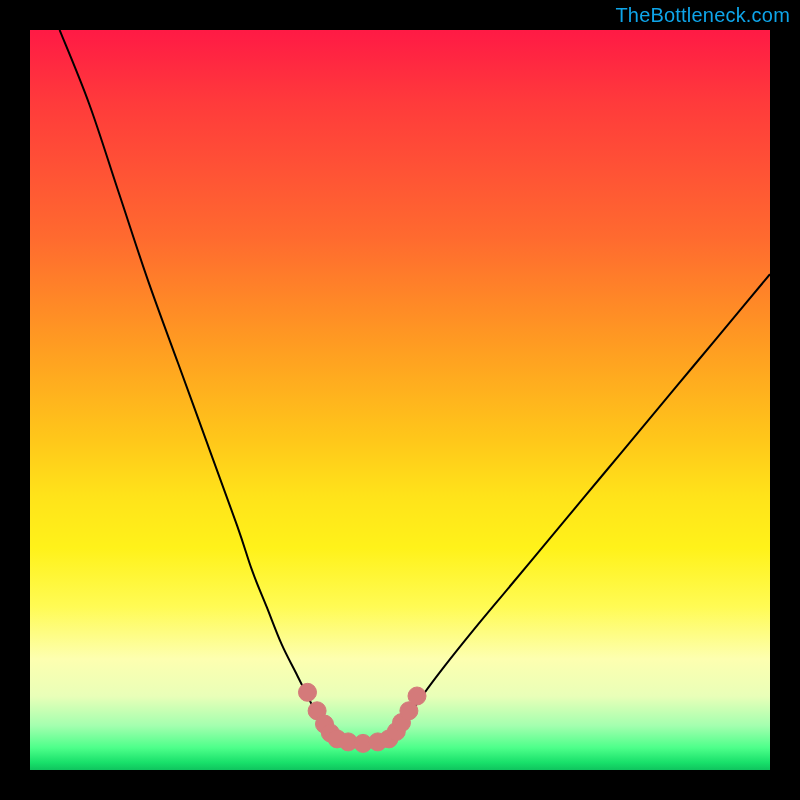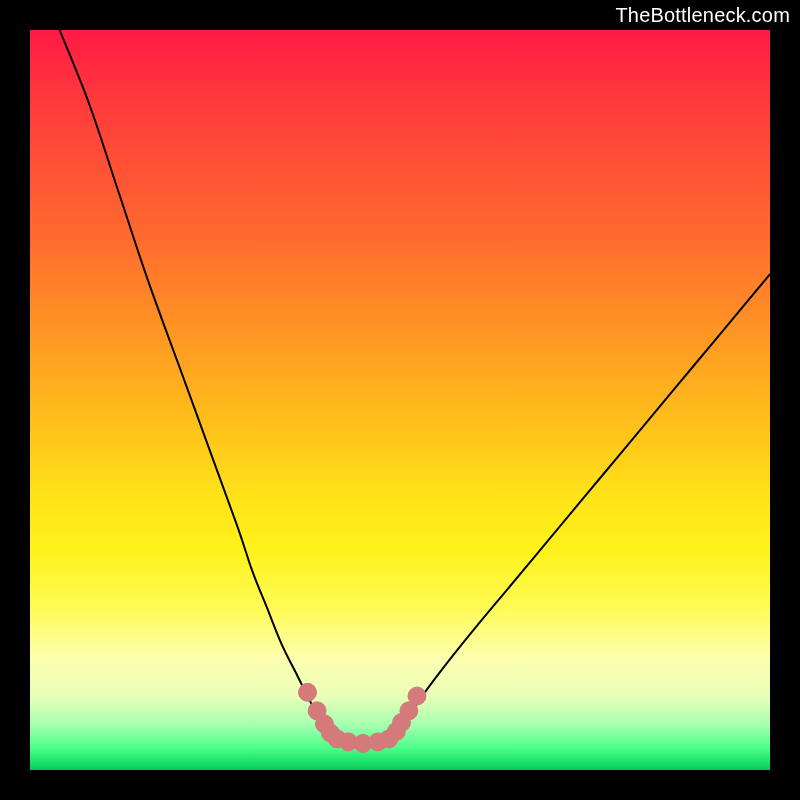--- a/index.html
+++ b/index.html
@@ -54,21 +54,21 @@
     position: absolute;
     top: 0;
     left: 0;
     width: 740px;
     height: 740px;
   }
   .watermark {
     position: absolute;
     top: 4px;
     right: 10px;
-    color: #ffffff;
+    color: #0ea5e9;
     font-size: 20px;
     letter-spacing: 0.2px;
     text-align: right;
   }
 </style>
 </head>
 <body>
 
 <div class="frame">
   <div class="plot-area">

